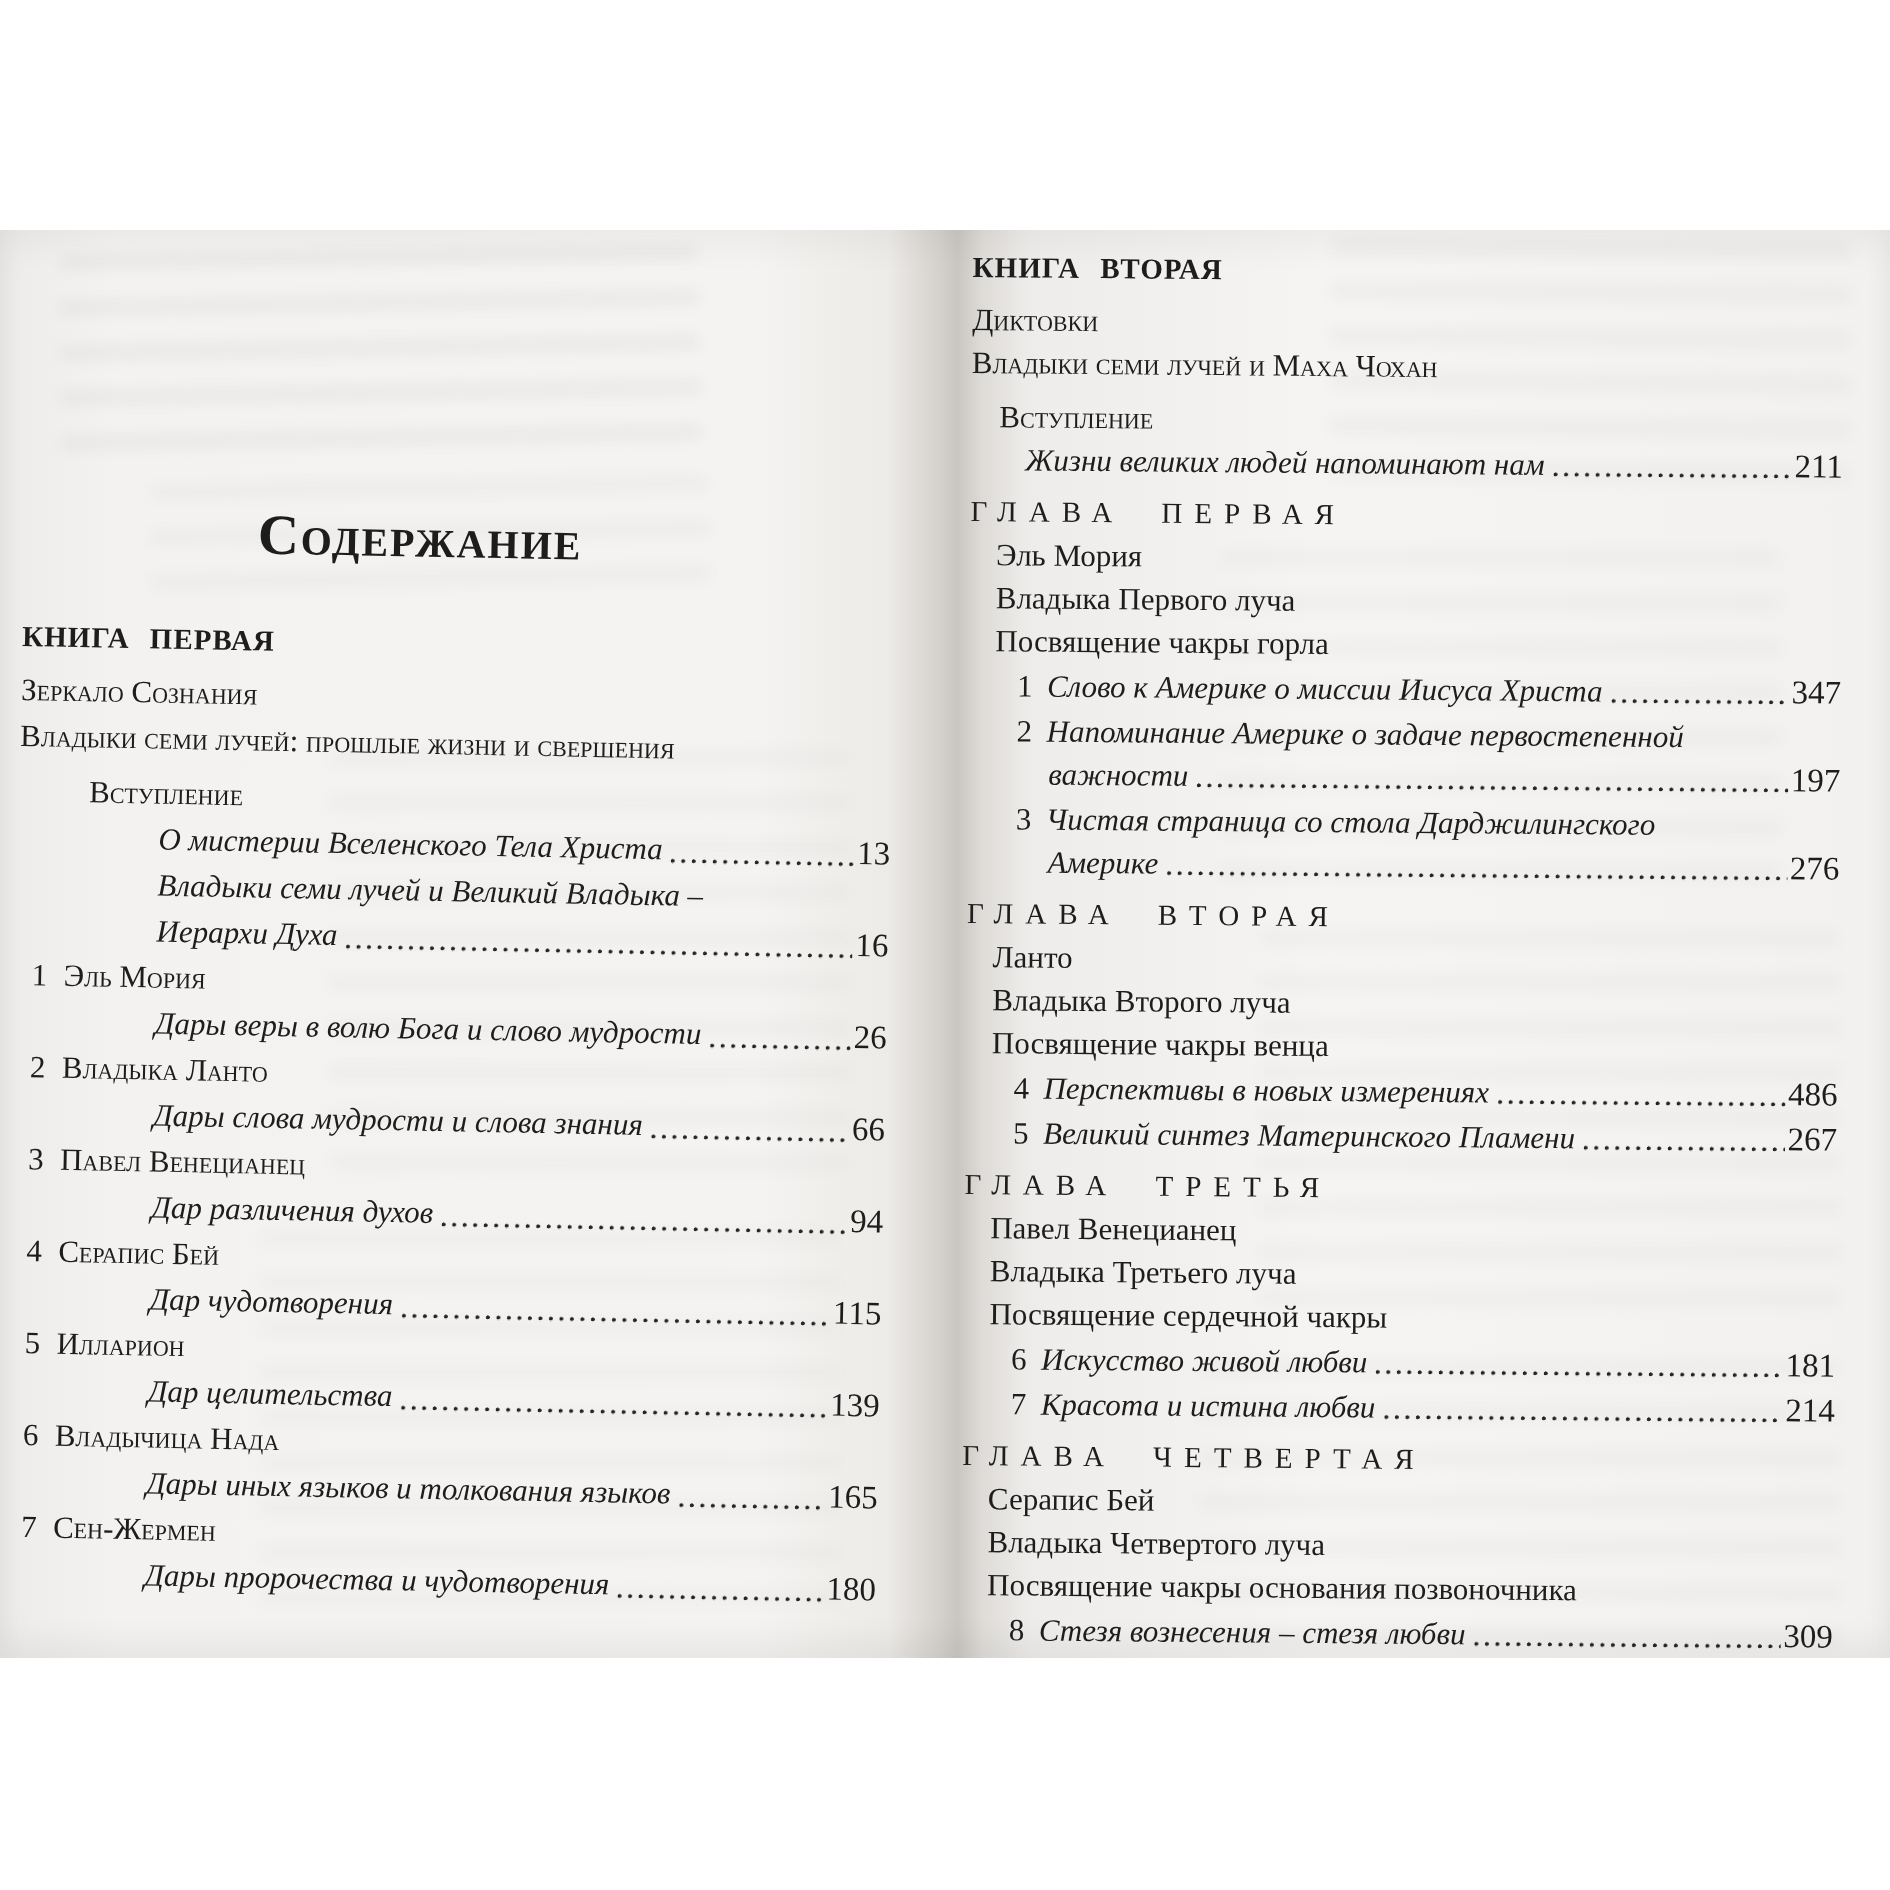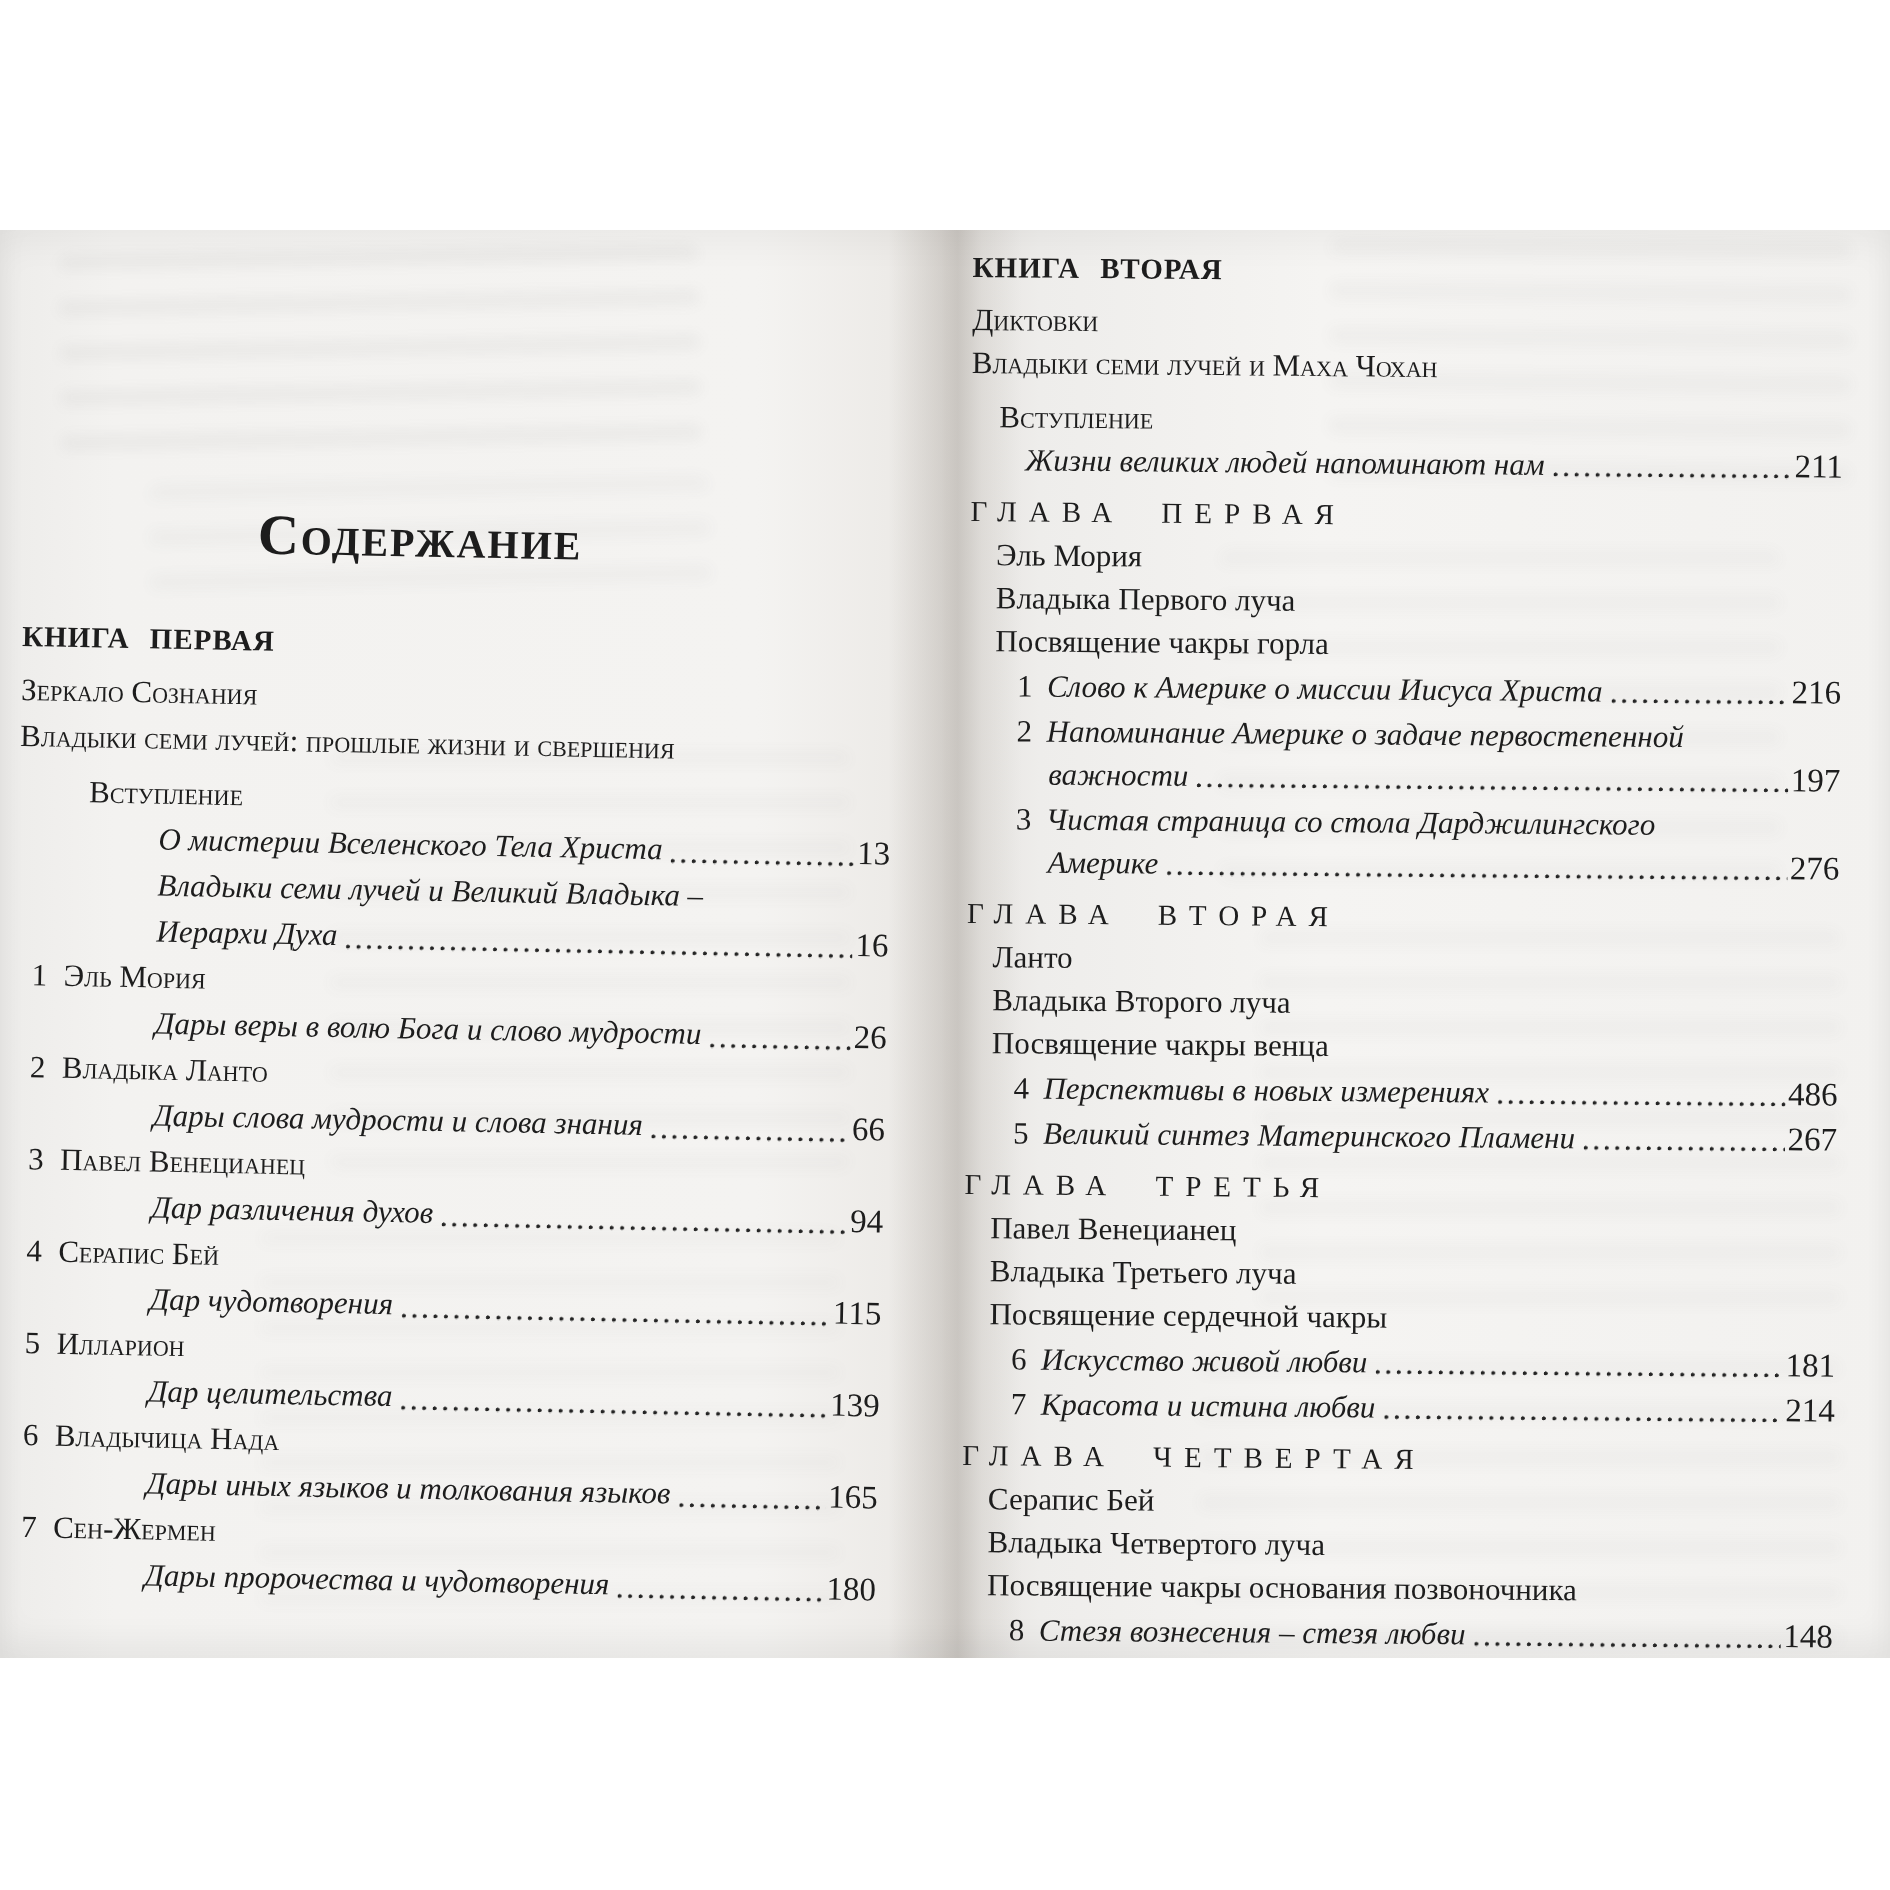--- a/index.html
+++ b/index.html
@@ -201,21 +201,21 @@
     <div>
       <div class="line chapter-heading">ГЛАВА ПЕРВАЯ</div>
       <div class="line r-sub">Эль Мория</div>
       <div class="line r-sub">Владыка Первого луча</div>
       <div class="line r-sub">Посвящение чакры горла</div>
 
       <div class="row r-item-row">
         <span class="enum">1</span>
         <span class="it">Слово к Америке о миссии Иисуса Христа</span>
         <span class="leader"></span>
-        <span class="pgnum">216</span>
+        <span class="pgnum">347</span>
       </div>
       <div class="row r-item-row">
         <span class="enum">2</span>
         <span class="it">Напоминание Америке о задаче первостепенной</span>
       </div>
       <div class="row r-item-cont">
         <span class="it">важности</span>
         <span class="leader"></span>
         <span class="pgnum">197</span>
       </div>
@@ -273,18 +273,18 @@
     <div>
       <div class="line chapter-heading">ГЛАВА ЧЕТВЕРТАЯ</div>
       <div class="line r-sub">Серапис Бей</div>
       <div class="line r-sub">Владыка Четвертого луча</div>
       <div class="line r-sub">Посвящение чакры основания позвоночника</div>
 
       <div class="row r-item-row">
         <span class="enum">8</span>
         <span class="it">Стезя вознесения – стезя любви</span>
         <span class="leader"></span>
-        <span class="pgnum">148</span>
+        <span class="pgnum">309</span>
       </div>
     </div>
 
   </div>
 </div>
 
 </body></html>

